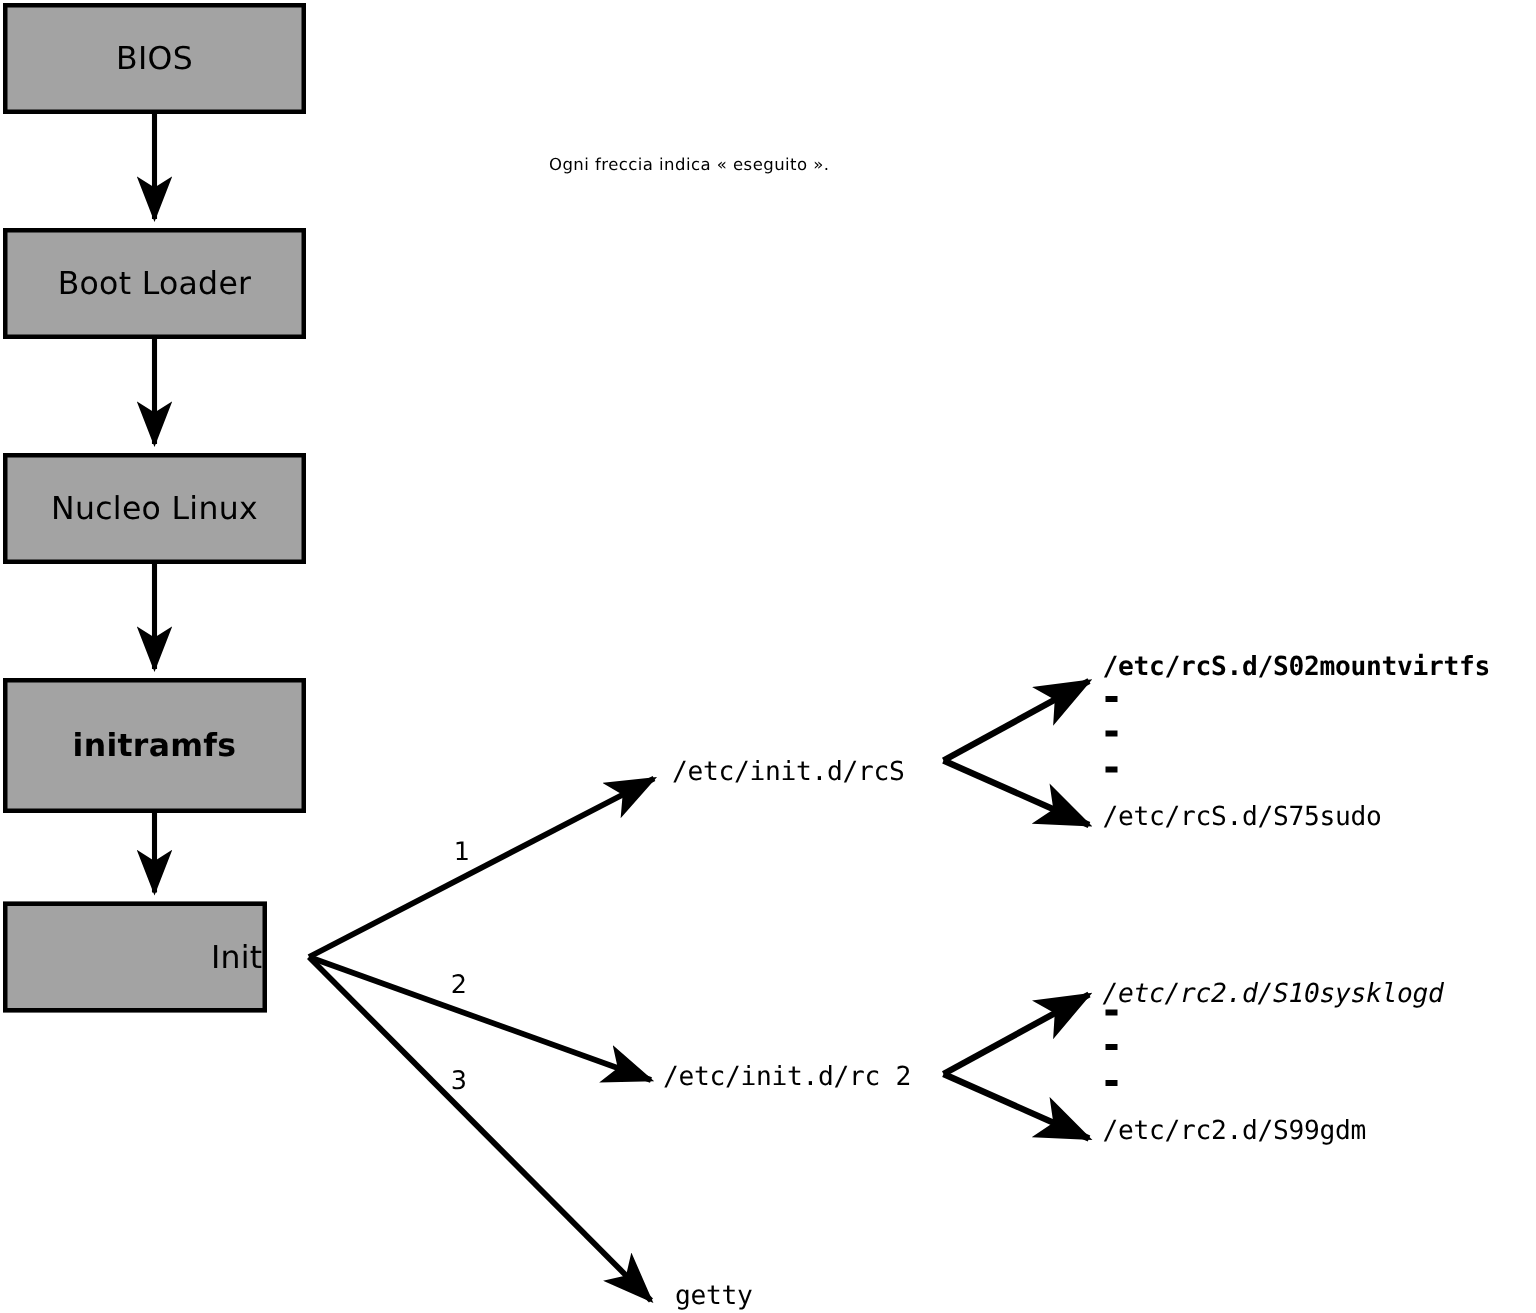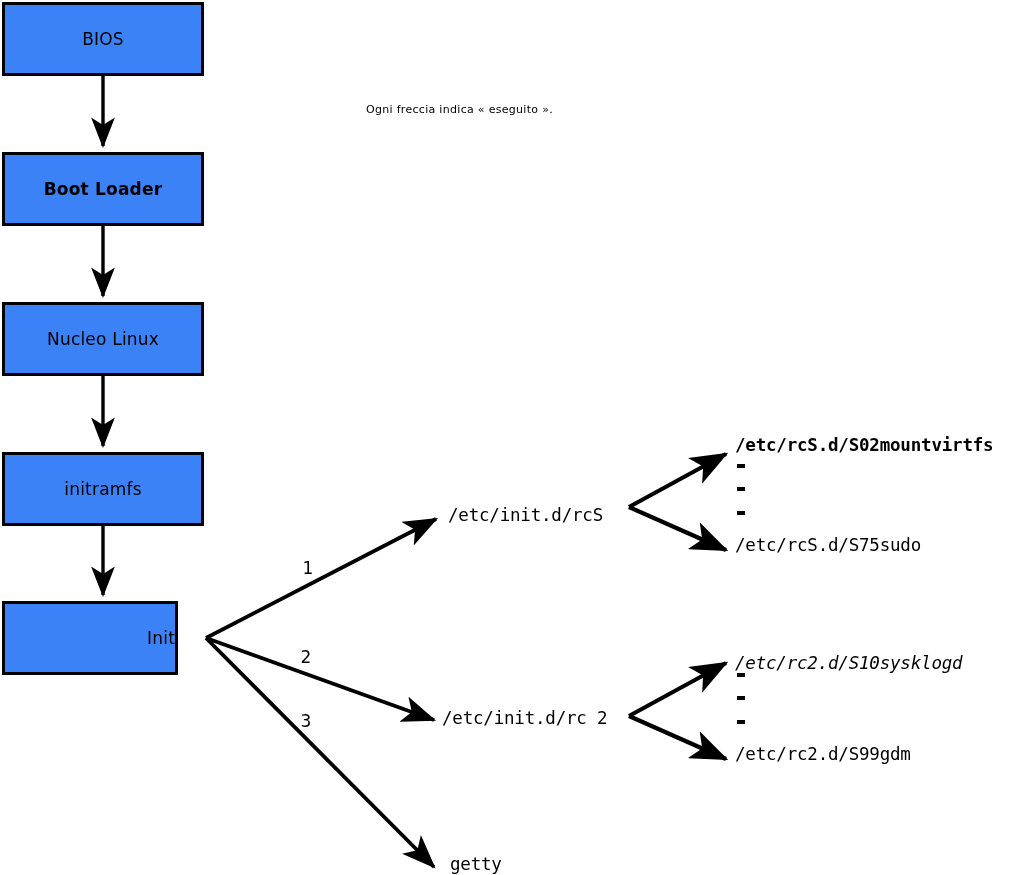--- a/index.html
+++ b/index.html
@@ -21,26 +21,26 @@
     left: 0;
     top: 0;
     width: 1024px;
     height: 875px;
     pointer-events: none;
   }
   .node-box {
     position: absolute;
     box-sizing: border-box;
     border: 3px solid #000000;
-    background: #3b82f6;
+    background: #a3a3a3;
     display: flex;
     align-items: center;
     justify-content: center;
     font-family: "DejaVu Sans", sans-serif;
-    font-size: 17px;
+    font-size: 21px;
     color: #000000;
     letter-spacing: 0.2px;
   }
   .label {
     position: absolute;
     white-space: pre;
     color: #000000;
   }
   .mono-label {
     font-family: "DejaVu Sans Mono", monospace;
@@ -97,29 +97,29 @@
     <g stroke="#000000" stroke-width="4.2" fill="none" marker-end="url(#ah)">
       <line x1="629" y1="716" x2="726" y2="663"></line>
       <line x1="629" y1="716" x2="726" y2="759"></line>
     </g>
   </svg>
 
   <div class="node-box" style="left:2px; top:2px; width:202px; height:74px;">
     <span>BIOS</span>
   </div>
 
-  <div class="node-box" style="left:2px; top:152px; width:202px; height:74px;font-weight:bold;">
+  <div class="node-box" style="left:2px; top:152px; width:202px; height:74px;">
     <span>Boot Loader</span>
   </div>
 
   <div class="node-box" style="left:2px; top:302px; width:202px; height:74px;">
     <span>Nucleo Linux</span>
   </div>
 
-  <div class="node-box" style="left:2px; top:452px; width:202px; height:74px;">
+  <div class="node-box" style="left:2px; top:452px; width:202px; height:90px;font-weight:bold;">
     <span>initramfs</span>
   </div>
 
   <div class="node-box" style="left:2px; top:601px; width:176px; height:74px;justify-content:flex-end;">
     <span>Init</span>
   </div>
 
   <div class="label note-label" style="left:366px; top:103px;">Ogni freccia indica « eseguito ».</div>
 
   <div class="label num-label" style="left:299px; top:558px; width:18px;">1</div>

